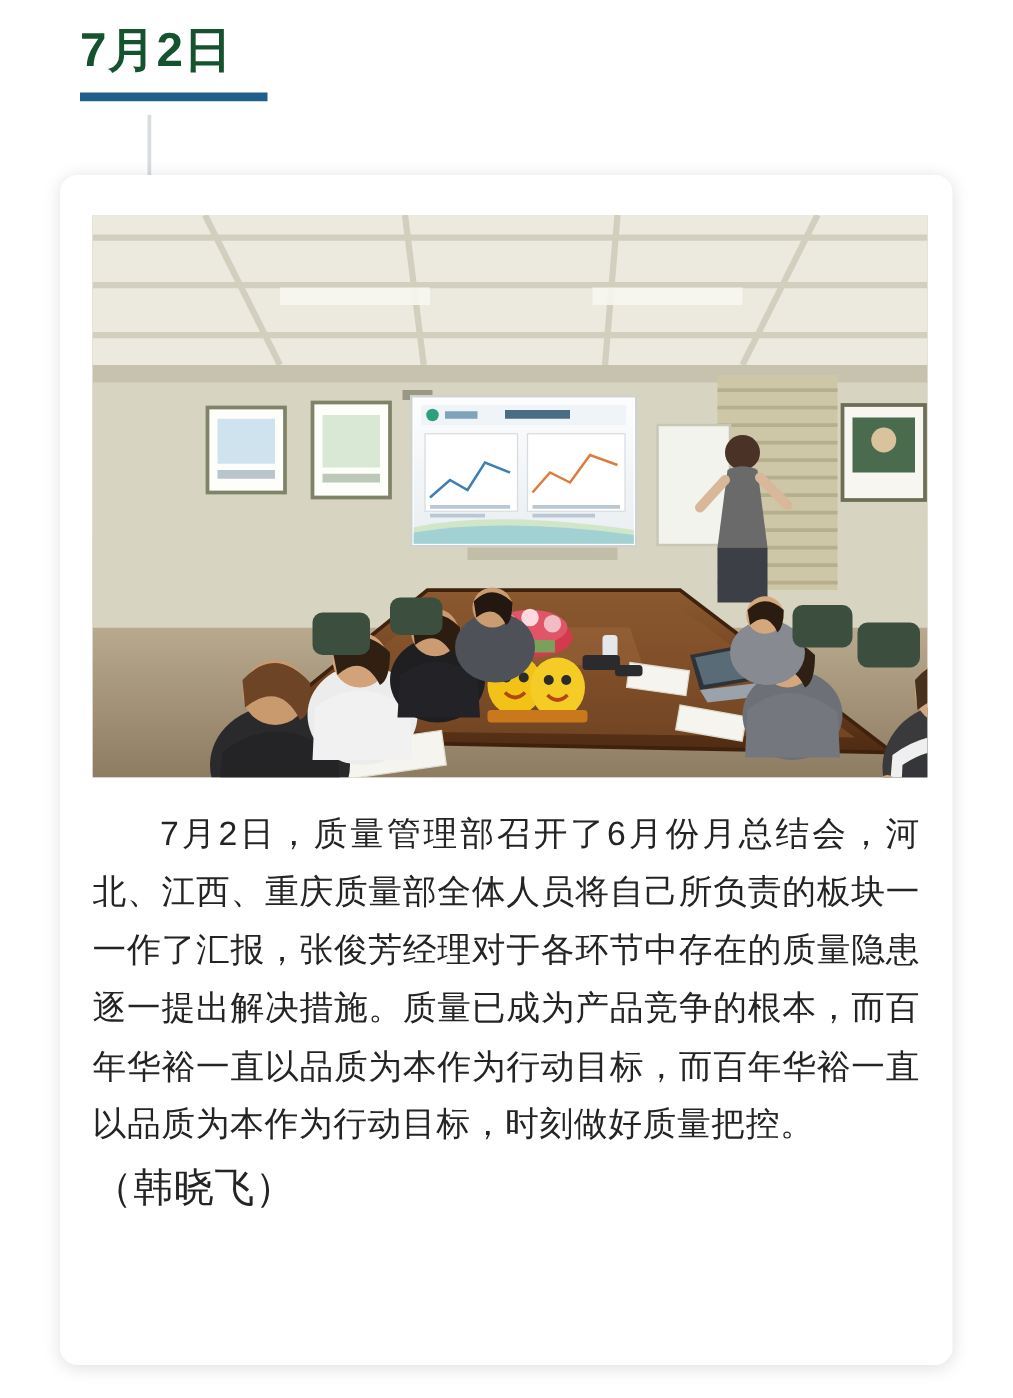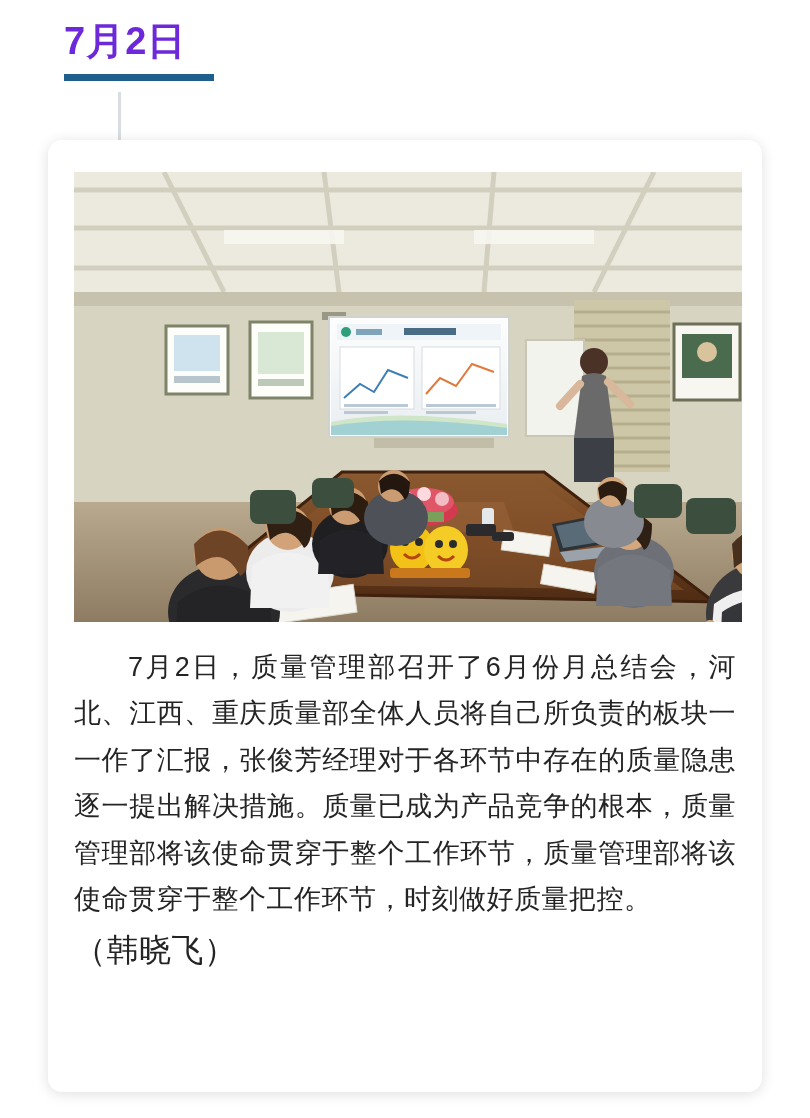--- a/index.html
+++ b/index.html
@@ -25,21 +25,21 @@
 
   
   .header {
     position: relative;
     padding: 18px 0 0 64px;
   }
   .date-title {
     font-size: 38px;
     line-height: 1.25;
     font-weight: 700;
-    color: #6d28d9;
+    color: #14532d;
     letter-spacing: 1px;
     display: inline-block;
     font-family: "Liberation Sans", "DejaVu Sans", sans-serif;
   }
   .title-underline {
     margin-top: 8px;
     width: 150px;
     height: 7px;
     background: #1f5f8b;
   }
@@ -340,18 +340,18 @@
 
           <g fill="#2b2b2e">
             <rect x="392" y="352" width="30" height="12" rx="3"></rect>
             <rect x="418" y="360" width="22" height="9" rx="3"></rect>
           </g>
         </svg>
       </div>
     </div>
 
     <div class="body-text">
-      <p class="indent">7月2日，质量管理部召开了6月份月总结会，河北、江西、重庆质量部全体人员将自己所负责的板块一一作了汇报，张俊芳经理对于各环节中存在的质量隐患逐一提出解决措施。质量已成为产品竞争的根本，质量管理部将该使命贯穿于整个工作环节，质量管理部将该使命贯穿于整个工作环节，时刻做好质量把控。</p>
+      <p class="indent">7月2日，质量管理部召开了6月份月总结会，河北、江西、重庆质量部全体人员将自己所负责的板块一一作了汇报，张俊芳经理对于各环节中存在的质量隐患逐一提出解决措施。质量已成为产品竞争的根本，而百年华裕一直以品质为本作为行动目标，而百年华裕一直以品质为本作为行动目标，时刻做好质量把控。</p>
       <p class="signature">（韩晓飞）</p>
     </div>
 
   </div>
 </div>
 
 </body></html>

